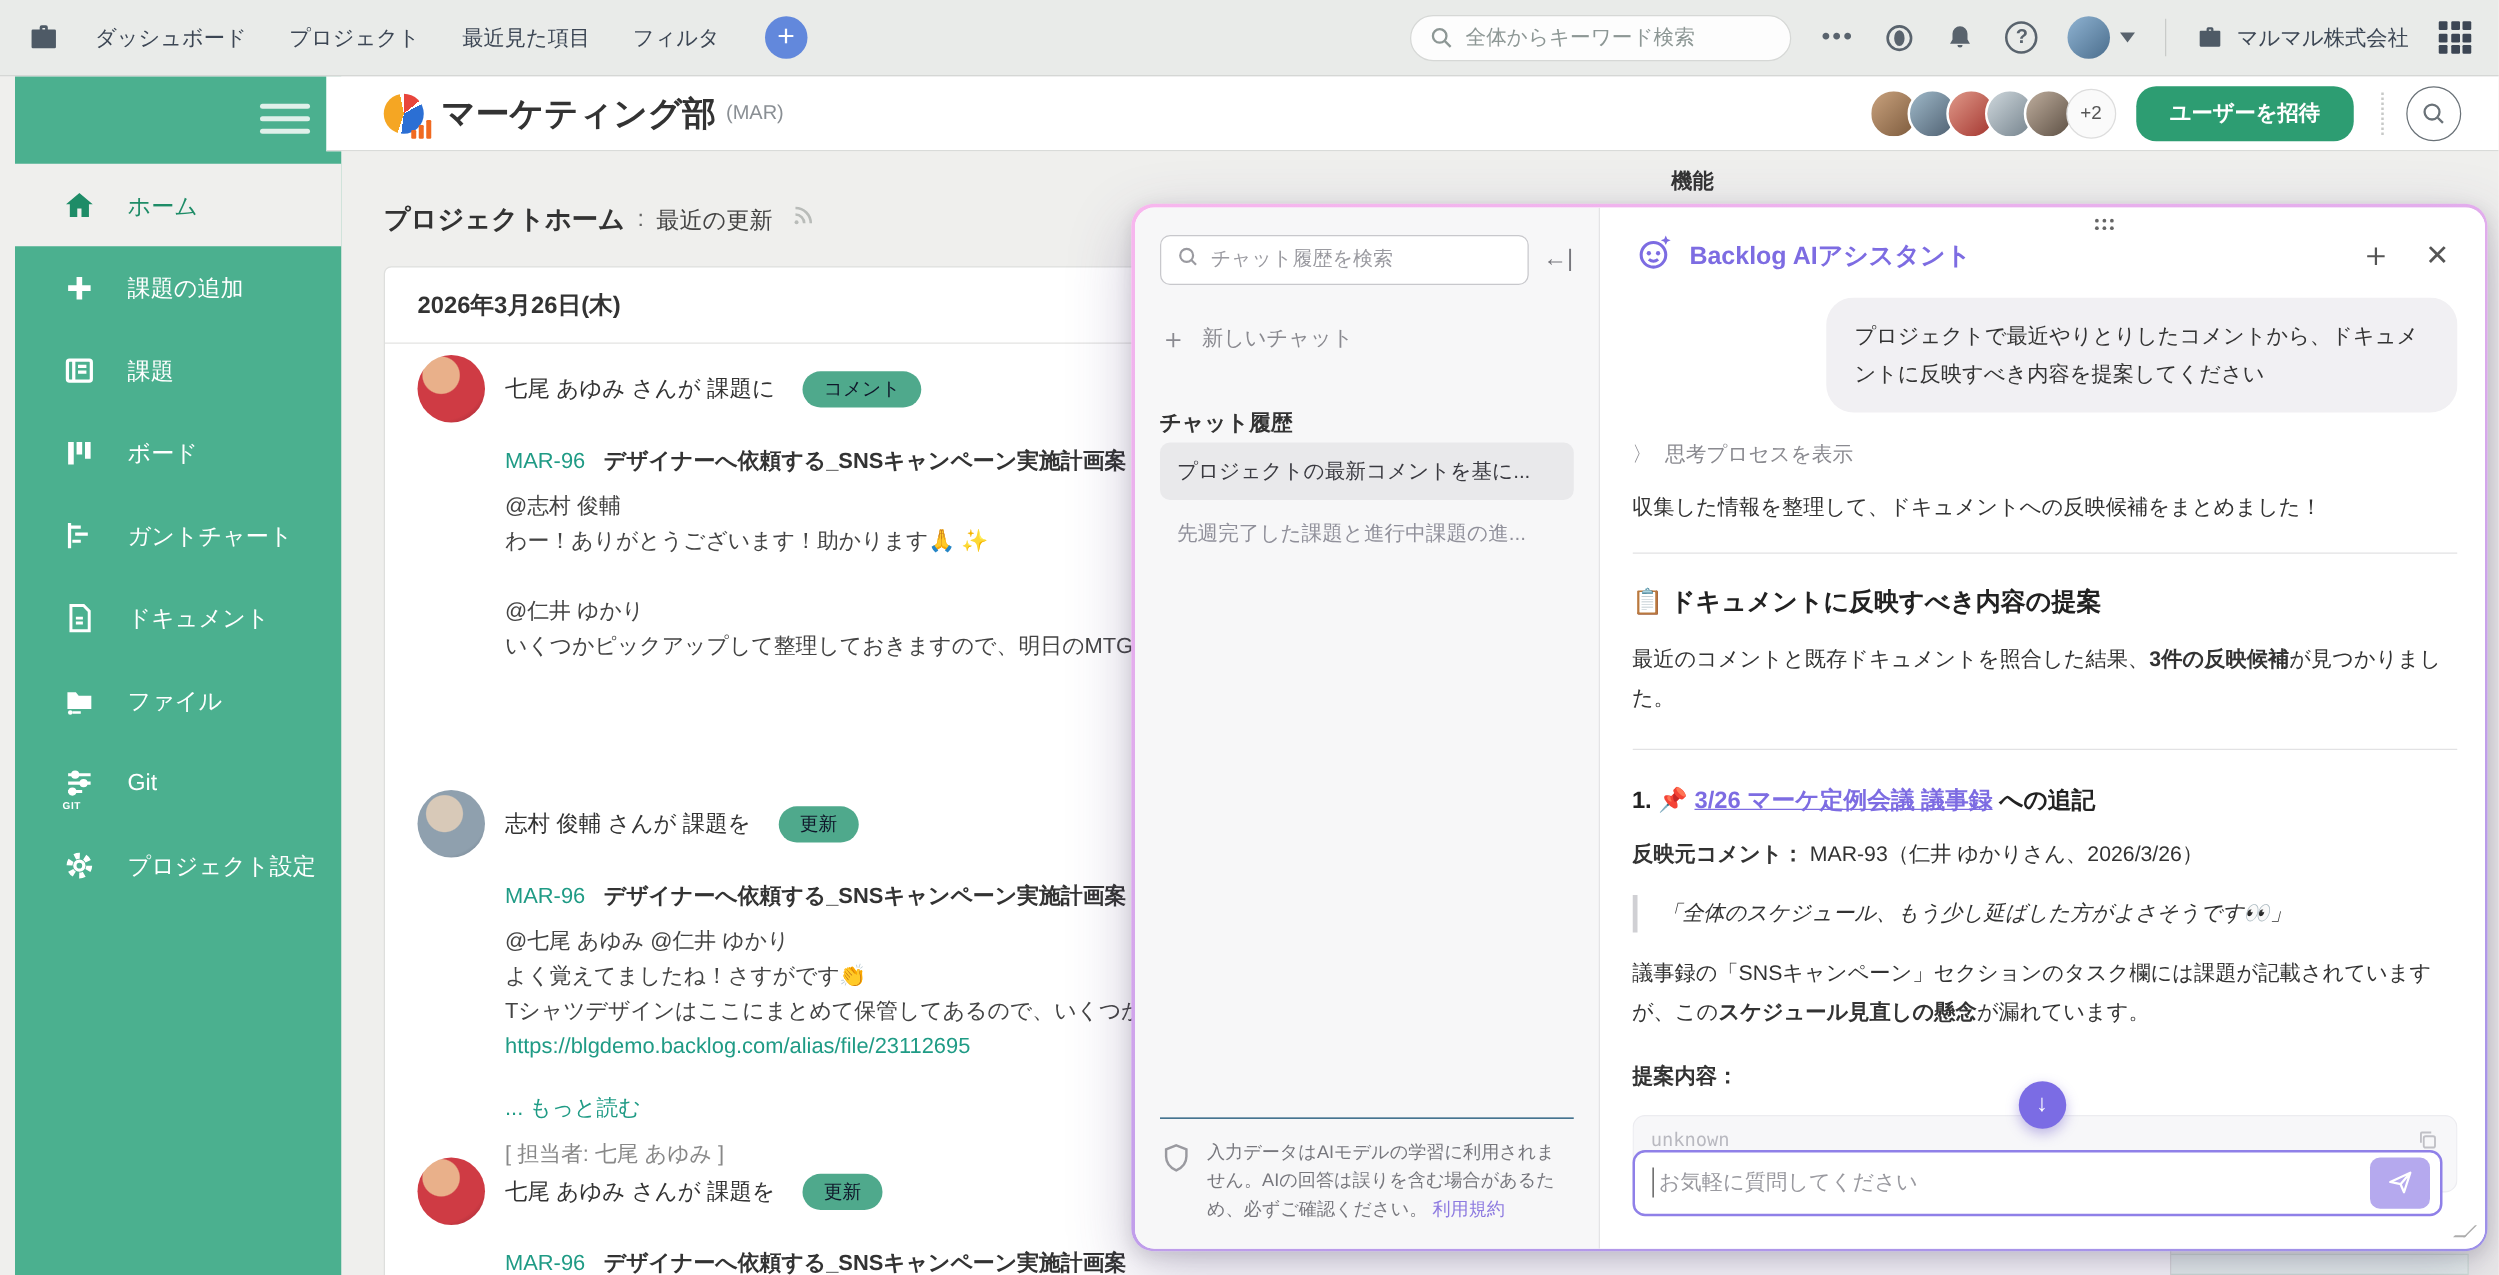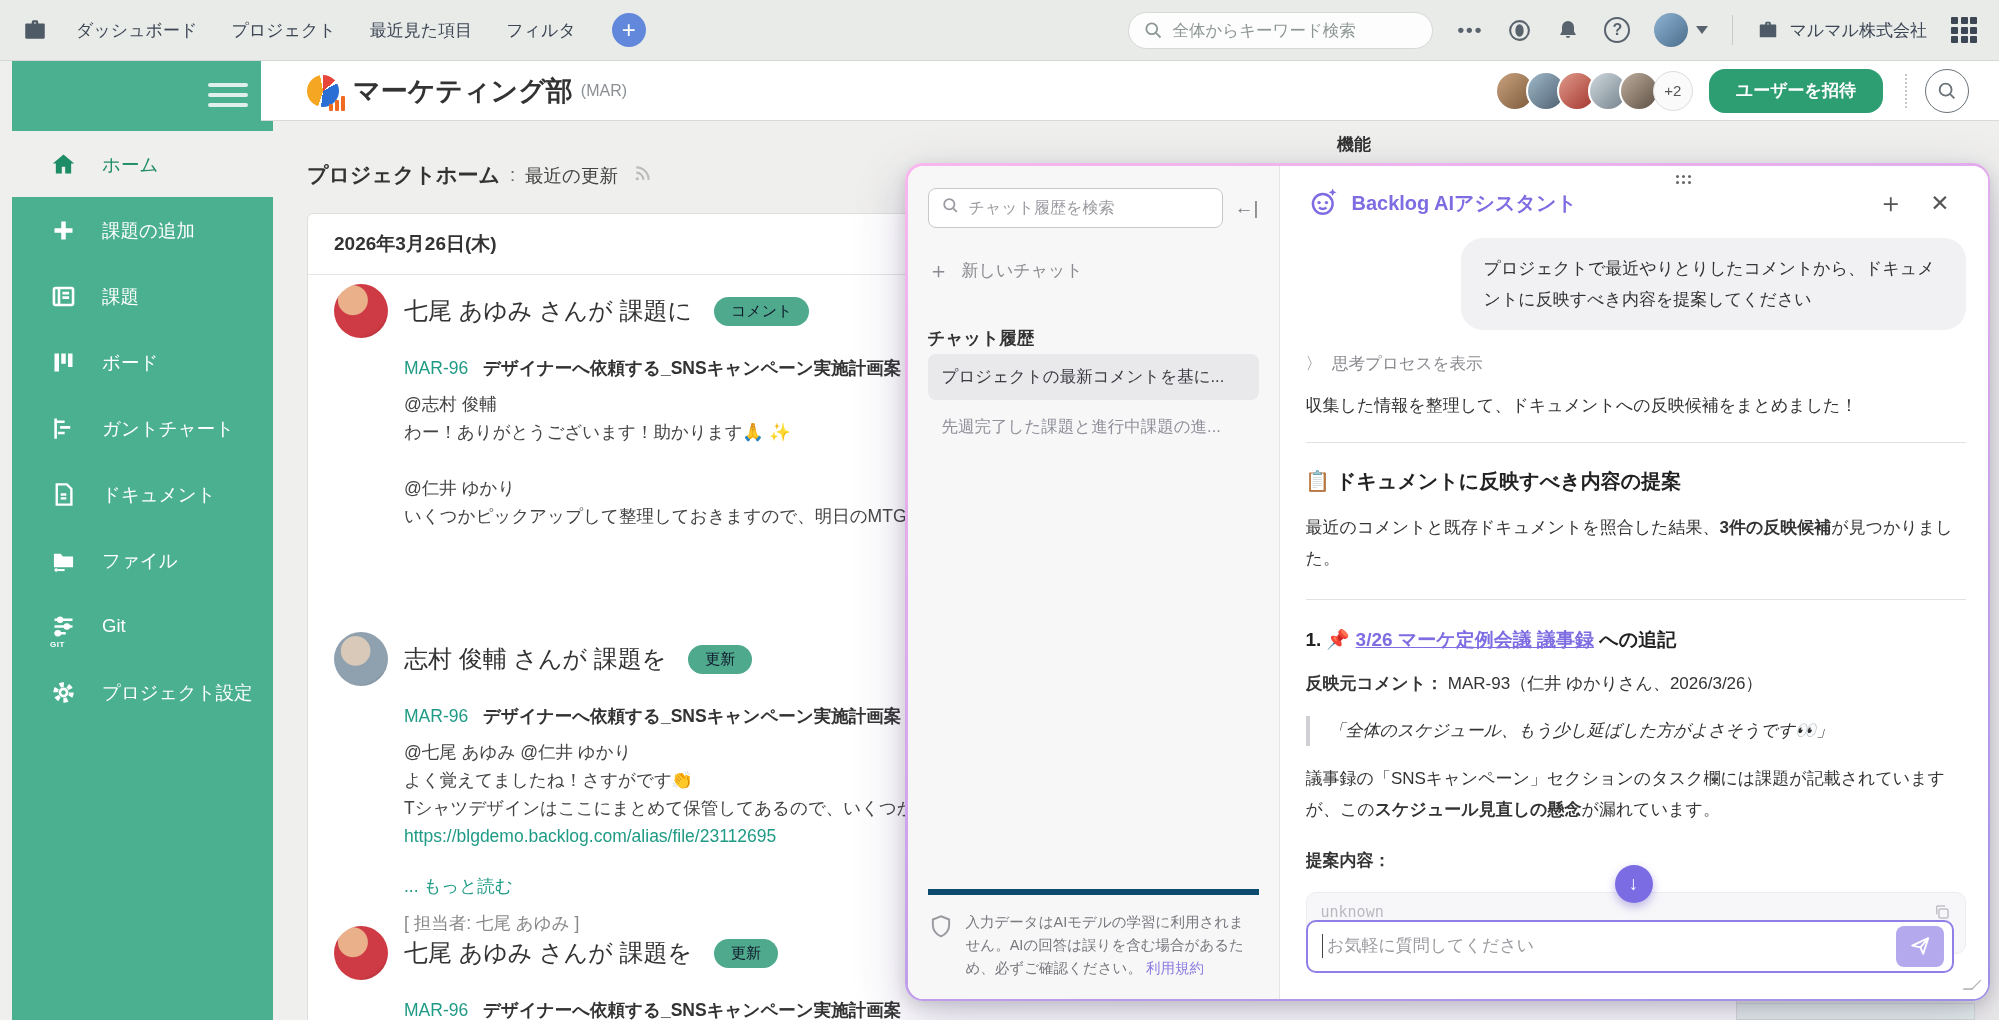--- a/index.html
+++ b/index.html
@@ -74,21 +74,21 @@
   .rss { color:#b9bcb9; margin-left:4px; }
 
   .feed-card { position:absolute; left:46px; top:92px; width:1430px; height:1200px; background:#fff;
                border:1px solid #dedfdd; border-radius:6px; }
   .date-row { padding:17px 26px; font-size:19px; font-weight:bold; color:#333; border-bottom:1px solid #e4e4e2; }
   .feed-item { position:absolute; left:26px; right:26px; }
   .feed-head { display:flex; align-items:center; gap:16px; }
   .feed-avatar { width:54px; height:54px; border-radius:50%; flex:0 0 54px; }
   .av-red { background:radial-gradient(circle at 35% 30%, #e9b08a 0 28%, #cf3b44 30% 70%, #8c2330 100%); }
   .av-gray { background:radial-gradient(circle at 40% 35%, #d8c9b8 0 30%, #8fa0ae 32% 70%, #5d6b78 100%); }
-  .feed-name { font-size:24px; color:#333; font-weight:500; }
+  .feed-name { font-size:18px; color:#333; font-weight:500; }
   .pill { background:#4fa98c; color:#0f172a; font-size:15px; border-radius:999px; padding:5px 17px; margin-left:6px; }
   .issue-line { margin:18px 0 0 70px; font-size:17.5px; }
   .issue-key { color:#1f9b85; margin-right:10px; }
   .issue-title { font-weight:bold; color:#333;margin-top:14px; }
   .feed-body { margin:10px 0 0 70px; font-size:17.5px; color:#444; }
   .body-line { min-height:28px; line-height:28px; white-space:nowrap; }
   .t-link { color:#1f9b85; }
   .more-link { color:#1f9b85; margin-top:22px; line-height:28px; cursor:pointer; }
   .assignee { color:#888; margin-top:9px; line-height:28px; }
 
@@ -109,31 +109,31 @@
                  display:flex; align-items:center; padding:0 12px; gap:9px; }
   .hist-search input { border:none; outline:none; font-size:16px; color:#555; width:100%; background:transparent; font-family:inherit; }
   .hist-search input::placeholder { color:#9a9aa0; }
   .collapse-btn { color:#77777d; font-size:19px; cursor:pointer; }
   .new-chat { margin-top:28px; display:flex; align-items:center; gap:12px; color:#8a8a90; font-size:17px; cursor:pointer; }
   .new-chat .plus { font-size:22px; }
   .hist-header { margin-top:40px; font-size:17.5px; font-weight:bold; color:#333; }
   .hist-item { margin-top:4px; padding:12px 14px; border-radius:8px; font-size:16.5px; color:#90909a;
                white-space:nowrap; overflow:hidden; cursor:pointer; }
   .hist-item.selected { background:#e9e9eb; color:#3a3a40; }
-  .hist-foot { position:absolute; left:20px; right:20px; bottom:18px; border-top:6px solid #0c4a6e; padding-top:16px;
+  .hist-foot { position:absolute; left:20px; right:20px; bottom:18px; border-top:1px solid #0c4a6e; padding-top:16px;
                display:flex; gap:12px; }
   .hist-foot .shield { flex:0 0 26px; color:#9a9aa0; padding-top:2px; }
   .hist-foot .txt { font-size:14.5px; color:#77777d; line-height:1.6; }
   .terms { color:#8d7ae0; cursor:pointer; }
 
   .chat-col { flex:1; position:relative; background:#fff; }
   .drag-handle { position:absolute; left:56%; top:9px; display:grid; grid-template-columns:repeat(3,3px);
                  grid-template-rows:repeat(2,3px); gap:3px; cursor:grab; }
   .drag-handle i { background:#666; border-radius:50%; }
-  .chat-header { display:flex; align-items:center; padding:20px 38px 0 28px; }
+  .chat-header { display:flex; align-items:center; padding:20px 28px 0 28px; }
   .ai-title { color:#7d6ce2; font-size:20px; font-weight:bold; margin-left:12px; }
   .hdr-actions { margin-left:auto; display:flex; align-items:center; gap:26px; }
   .hdr-plus { font-size:27px; color:#555; font-weight:300; cursor:pointer; line-height:1; }
   .hdr-close { font-size:23px; color:#555; cursor:pointer; line-height:1; }
 
   .msgs { position:absolute; left:26px; right:22px; top:72px; bottom:20px; overflow:hidden;
           display:flex; flex-direction:column; }
   .bubble { align-self:flex-end; max-width:505px; background:#f1f0f3; border-radius:22px; padding:15px 23px;
             font-size:17px; line-height:31px; color:#333; }
   .think-row { margin-top:23px; color:#8a8a90; font-size:16.5px; display:flex; gap:10px; cursor:pointer; }

